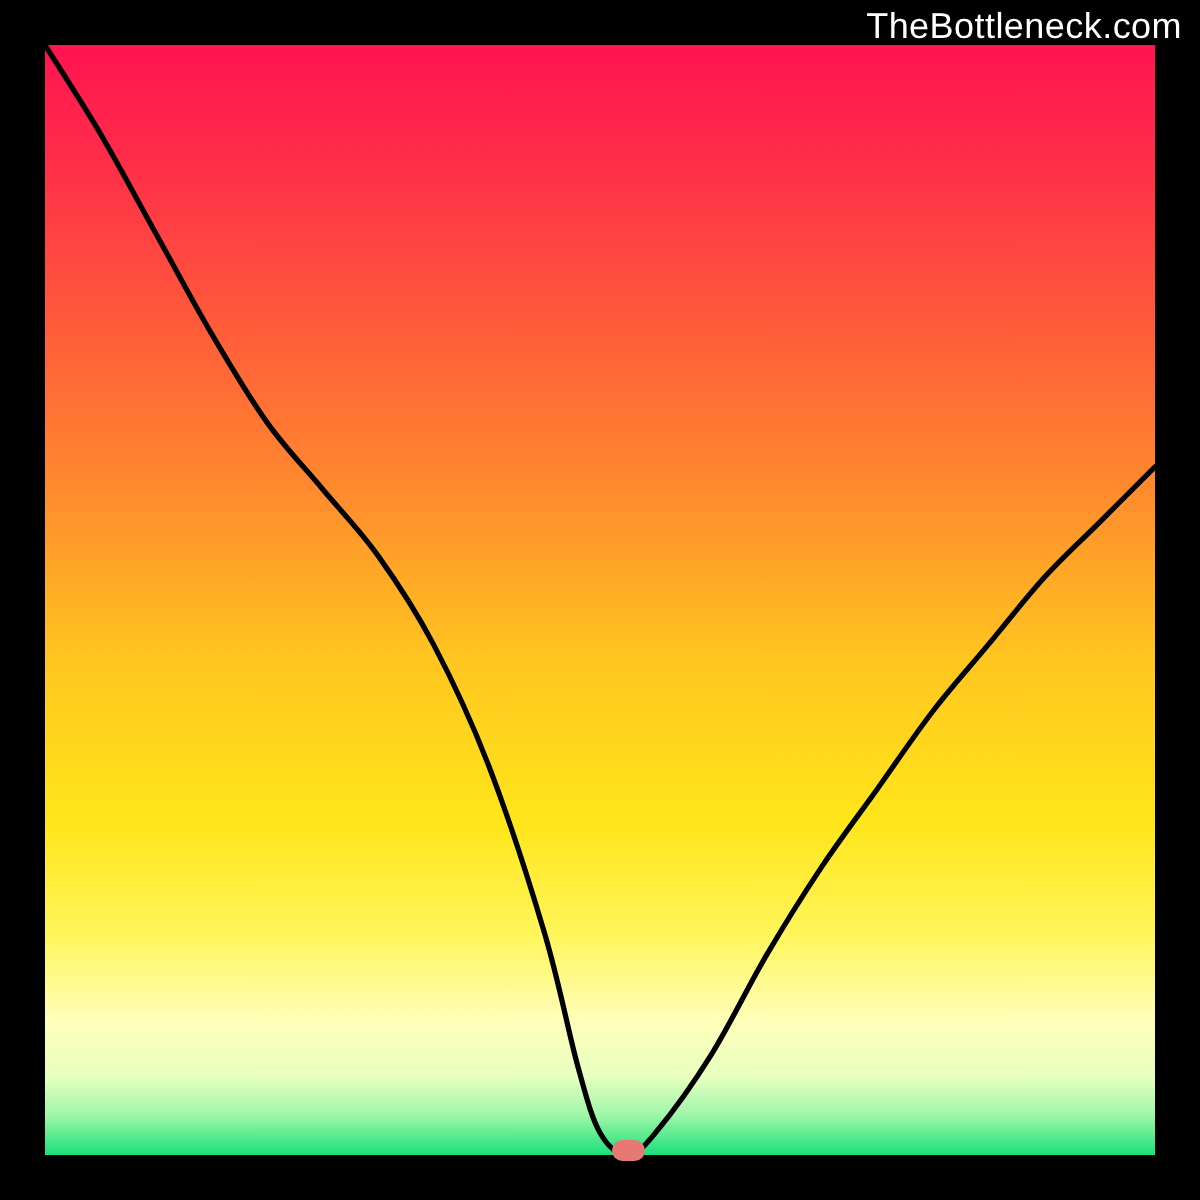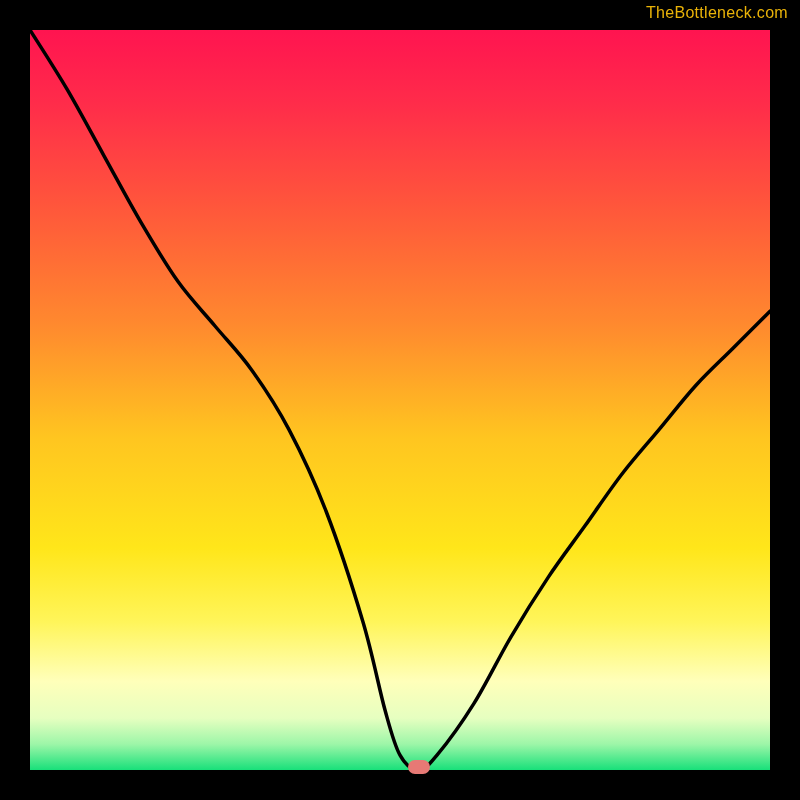--- a/index.html
+++ b/index.html
@@ -14,22 +14,22 @@
   .frame {
     position: relative;
     width: 800px;
     height: 800px;
     background: #000;
   }
   .watermark {
     position: absolute;
     top: 4px;
     right: 12px;
-    color: #eab308;
-    font-size: 16px;
+    color: #ffffff;
+    font-size: 24px;
     font-weight: 500;
     letter-spacing: 0.3px;
     text-align: center;
   }
   .plot {
     position: absolute;
     left: 30px;
     top: 30px;
     width: 740px;
     height: 740px;

